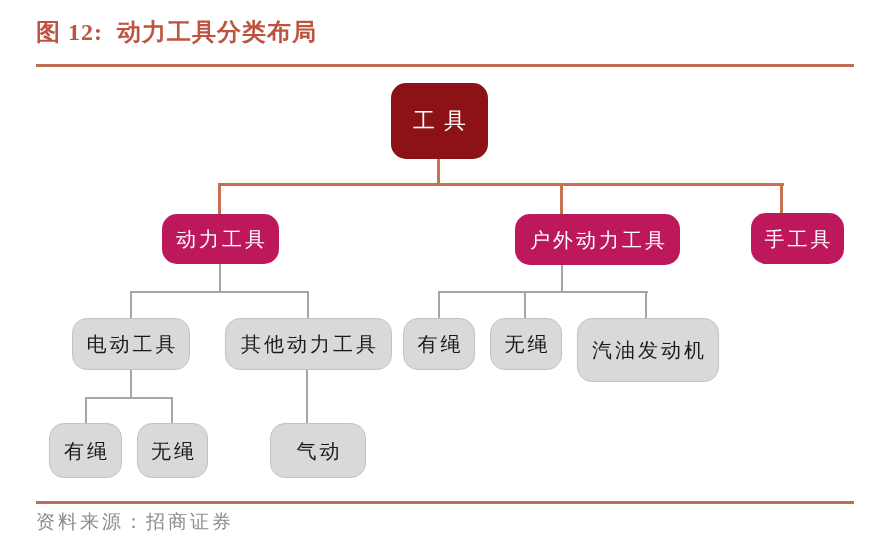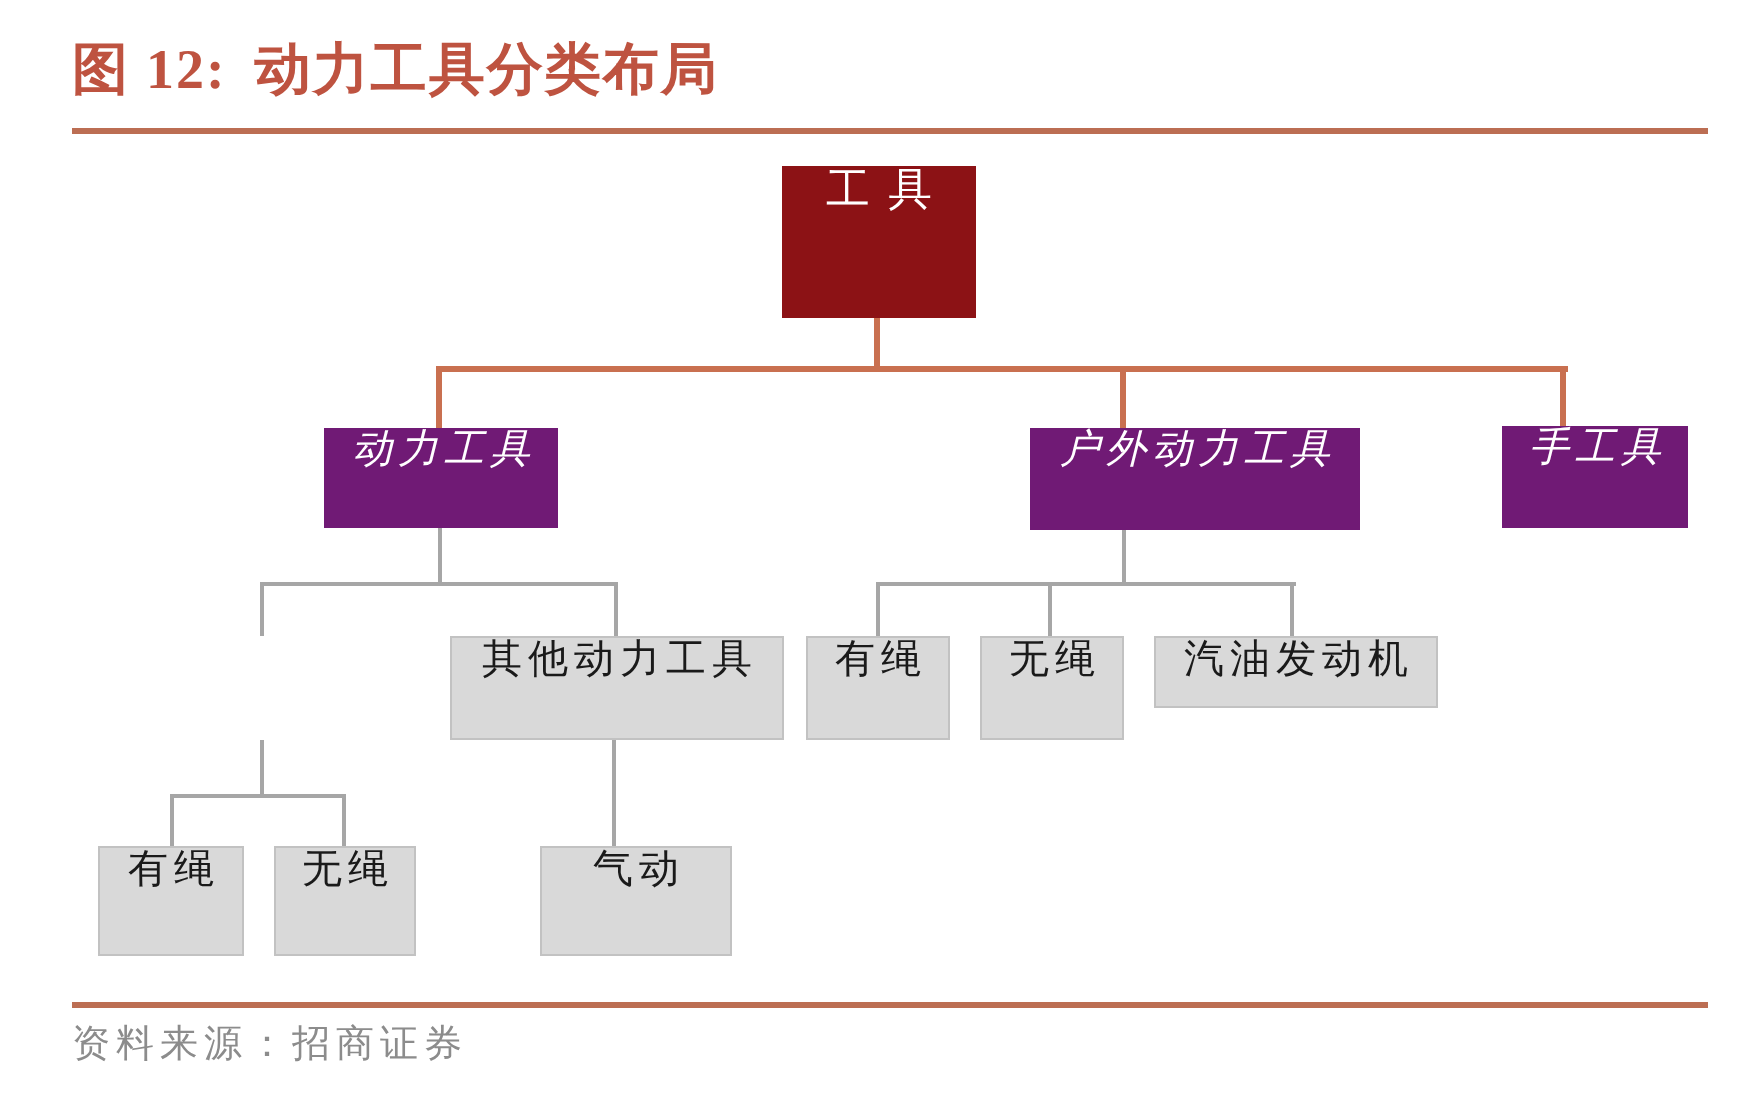--- a/index.html
+++ b/index.html
@@ -6,46 +6,46 @@
   #canvas{
     position:relative;
     width:878px;height:548px;
     background:#ffffff;
     font-family:"Liberation Serif","DejaVu Serif",serif;
     overflow:hidden;
   }
   
   .fig-title{
     position:absolute;left:36px;top:16px;
-    font-size:28px;font-weight:bold;color:#BE5340;
+    font-size:24px;font-weight:bold;color:#BE5340;
     letter-spacing:1px;white-space:nowrap;
   }
   .fig-title .prefix{margin-right:14px;}
   .rule{
     position:absolute;left:36px;width:818px;height:3px;
     background:#BC6E53;
   }
   .rule.top{top:64px;}
   .rule.bottom{top:501px;height:3px;}
   
   .node{
-    position:absolute;display:flex;justify-content:center;
+    position:absolute;display:flex;align-items:center;justify-content:center;
     box-sizing:border-box;text-align:center;
     font-size:20px;letter-spacing:3px;line-height:1.1;
     white-space:nowrap;
+    border-radius:15px;
   }
   .node.root{
     background:#8C1215;color:#ffffff;
     font-size:22px;letter-spacing:9px;
     padding-left:9px; 
   }
   .node.branch{
-    background:#701a75;color:#ffffff;
+    background:#be185d;color:#ffffff;
     padding-left:3px;
-    font-style:italic;
   }
   .node.leaf{
     background:#D9D9D9;color:#1a1a1a;
     border:1px solid #C2C2C2;
     padding-left:3px;
   }
   
   .conn{position:absolute;}
   .conn.orange{background:#C97050;}
   .conn.gray{background:#A6A6A6;}
@@ -90,30 +90,33 @@
   <div class="conn gray" style="left:130px;top:291px;width:179px;height:2px;"></div>
   <div class="conn gray" style="left:130px;top:291px;width:2px;height:27px;"></div>
   <div class="conn gray" style="left:307px;top:291px;width:2px;height:27px;"></div>
 
   <div class="conn gray" style="left:561px;top:265px;width:2px;height:27px;"></div>
   <div class="conn gray" style="left:438px;top:291px;width:210px;height:2px;"></div>
   <div class="conn gray" style="left:438px;top:291px;width:2px;height:27px;"></div>
   <div class="conn gray" style="left:524px;top:291px;width:2px;height:27px;"></div>
   <div class="conn gray" style="left:645px;top:291px;width:2px;height:27px;"></div>
 
+  <div class="node leaf" style="left:72px;top:318px;width:118px;height:52px;">
+    <span>电动工具</span>
+  </div>
   <div class="node leaf" style="left:225px;top:318px;width:167px;height:52px;">
     <span>其他动力工具</span>
   </div>
   <div class="node leaf" style="left:403px;top:318px;width:72px;height:52px;">
     <span>有绳</span>
   </div>
   <div class="node leaf" style="left:490px;top:318px;width:72px;height:52px;">
     <span>无绳</span>
   </div>
-  <div class="node leaf" style="left:577px;top:318px;width:142px;height:36px;">
+  <div class="node leaf" style="left:577px;top:318px;width:142px;height:64px;">
     <span>汽油发动机</span>
   </div>
 
   <div class="conn gray" style="left:130px;top:370px;width:2px;height:28px;"></div>
   <div class="conn gray" style="left:85px;top:397px;width:88px;height:2px;"></div>
   <div class="conn gray" style="left:85px;top:397px;width:2px;height:26px;"></div>
   <div class="conn gray" style="left:171px;top:397px;width:2px;height:26px;"></div>
 
   <div class="conn gray" style="left:306px;top:370px;width:2px;height:53px;"></div>
 

